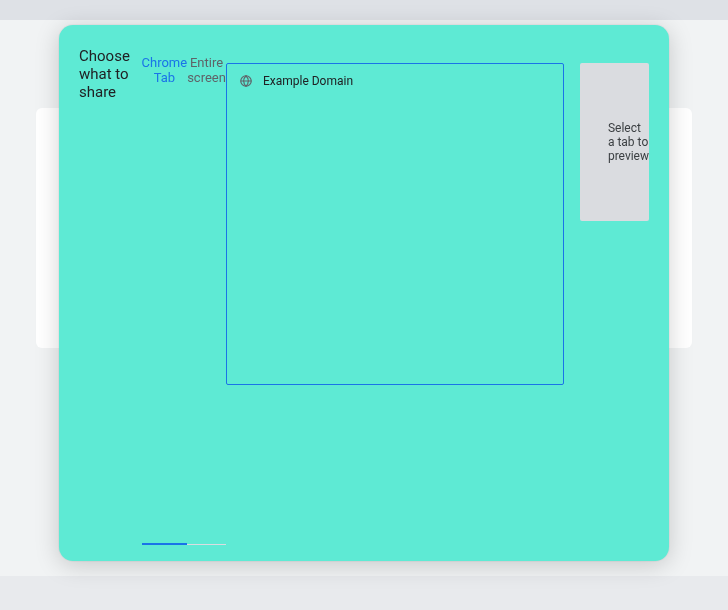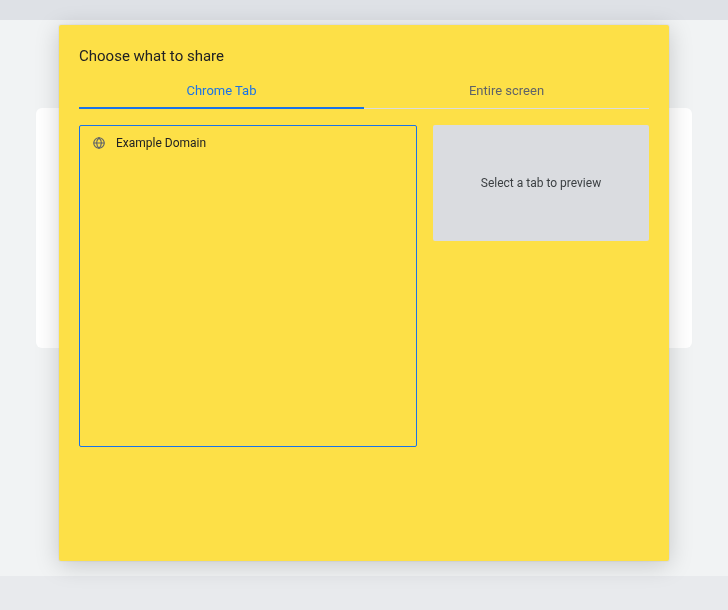--- a/index.html
+++ b/index.html
@@ -39,25 +39,24 @@
       right: 0;
       height: 34px;
       background: #e8eaed;
     }
     .modal {
       position: absolute;
       top: 25px;
       left: 59px;
       width: 610px;
       height: 536px;
-      background: #fde047;
-      border-radius: 2px;
+      background: #5eead4;
+      border-radius: 14px;
       box-shadow: 0 4px 24px rgba(0,0,0,0.18), 0 0 0 1px rgba(0,0,0,0.03);
       display: flex;
-      flex-direction: column;
       padding: 22px 20px 16px 20px;
     }
     .modal-title {
       font-size: 15px;
       color: #202124;
       font-weight: 400;
       margin-bottom: 10px;
     }
     .modal-subtitle {
       font-size: 12px;
@@ -111,28 +110,29 @@
       font-size: 12px;
       color: #202124;
       cursor: pointer;
     }
     .tab-item .globe {
       flex: 0 0 14px;
       height: 14px;
     }
     .preview {
       flex: 1;
-      height: 116px;
+      height: 158px;
       background: #dadce0;
       display: flex;
       align-items: center;
       justify-content: center;
       font-size: 12px;
       color: #3c4043;
       border-radius: 2px;
+      padding-left: 28px;
     }
     .footer {
       display: flex;
       align-items: center;
       margin-top: 24px;
     }
     .checkbox-wrap {
       display: flex;
       align-items: center;
       gap: 12px;

